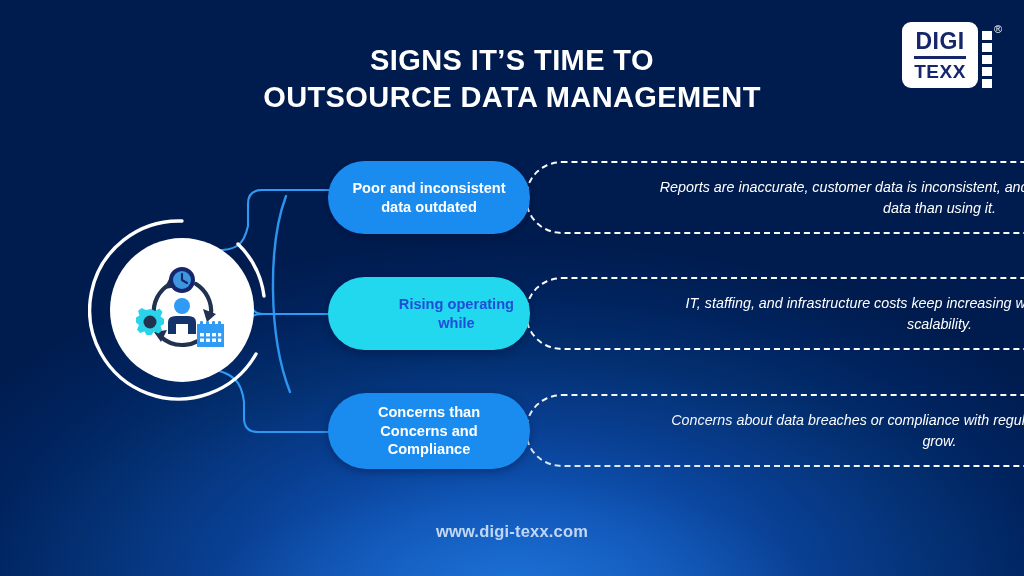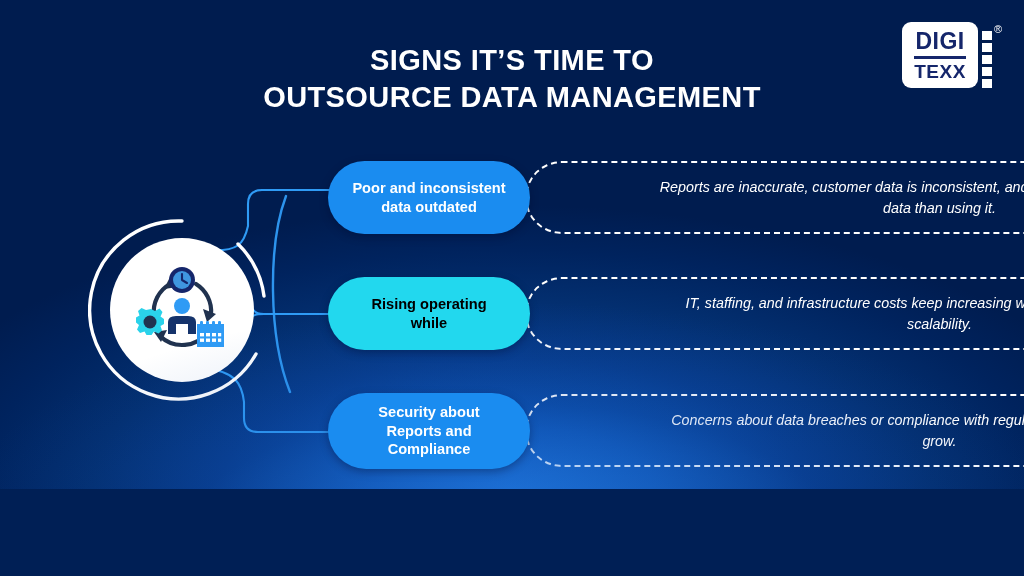--- a/index.html
+++ b/index.html
@@ -5,21 +5,21 @@
   * { margin:0; padding:0; box-sizing:border-box; }
   html,body { width:1024px; height:576px; }
   body {
     font-family:"Liberation Sans", sans-serif;
     background:#001f55;
     overflow:hidden;
     position:relative;
   }
   #stage {
     position:absolute; inset:0;
-    width:1024px; height:489px;
+    width:1024px; height:576px;
     background:
       radial-gradient(ellipse 62% 58% at 50% 100%, #1366cc 0%, #0d54b4 22%, #073c8c 46%, #032f70 66%, #00235e 84%, #001c4f 100%);
     overflow:hidden;
   }
   #stage::after{
     content:"";
     position:absolute; inset:0;
     background:radial-gradient(ellipse 78% 70% at 50% 112%, rgba(46,130,230,.55) 0%, rgba(20,80,180,.16) 42%, rgba(0,0,0,0) 72%);
     pointer-events:none;
   }
@@ -192,36 +192,36 @@
         <span>Poor and inconsistent</span><br>
         <span>data outdated</span>
       </span>
     </div>
   </div>
 
   <div class="row r2">
     <div class="desc">
       <p>IT, staffing, and infrastructure costs keep increasing while outdated systems limit scalability.</p>
     </div>
-    <div class="card" style="background: rgb(34, 216, 238); color: #000000;">
+    <div class="card" style="background: rgb(34, 216, 238); color: #1d4ed8; justify-content: flex-end;">
       <span>
         <span>Rising operating</span><br>
         <span>while</span>
       </span>
     </div>
   </div>
 
   <div class="row r3">
     <div class="desc">
       <p>Concerns about data breaches or compliance with regulations like GDPR continue to grow.</p>
     </div>
     <div class="card" style="background: rgb(26, 140, 240); color: rgb(255, 255, 255);">
       <span>
-        <span>Security about</span><br>
-        <span>Reports and</span><br>
+        <span>Concerns than</span><br>
+        <span>Concerns and</span><br>
         <span>Compliance</span>
       </span>
     </div>
   </div>
 
   <div class="footer">www.digi-texx.com</div>
 
 </div>
 
 </body></html>

